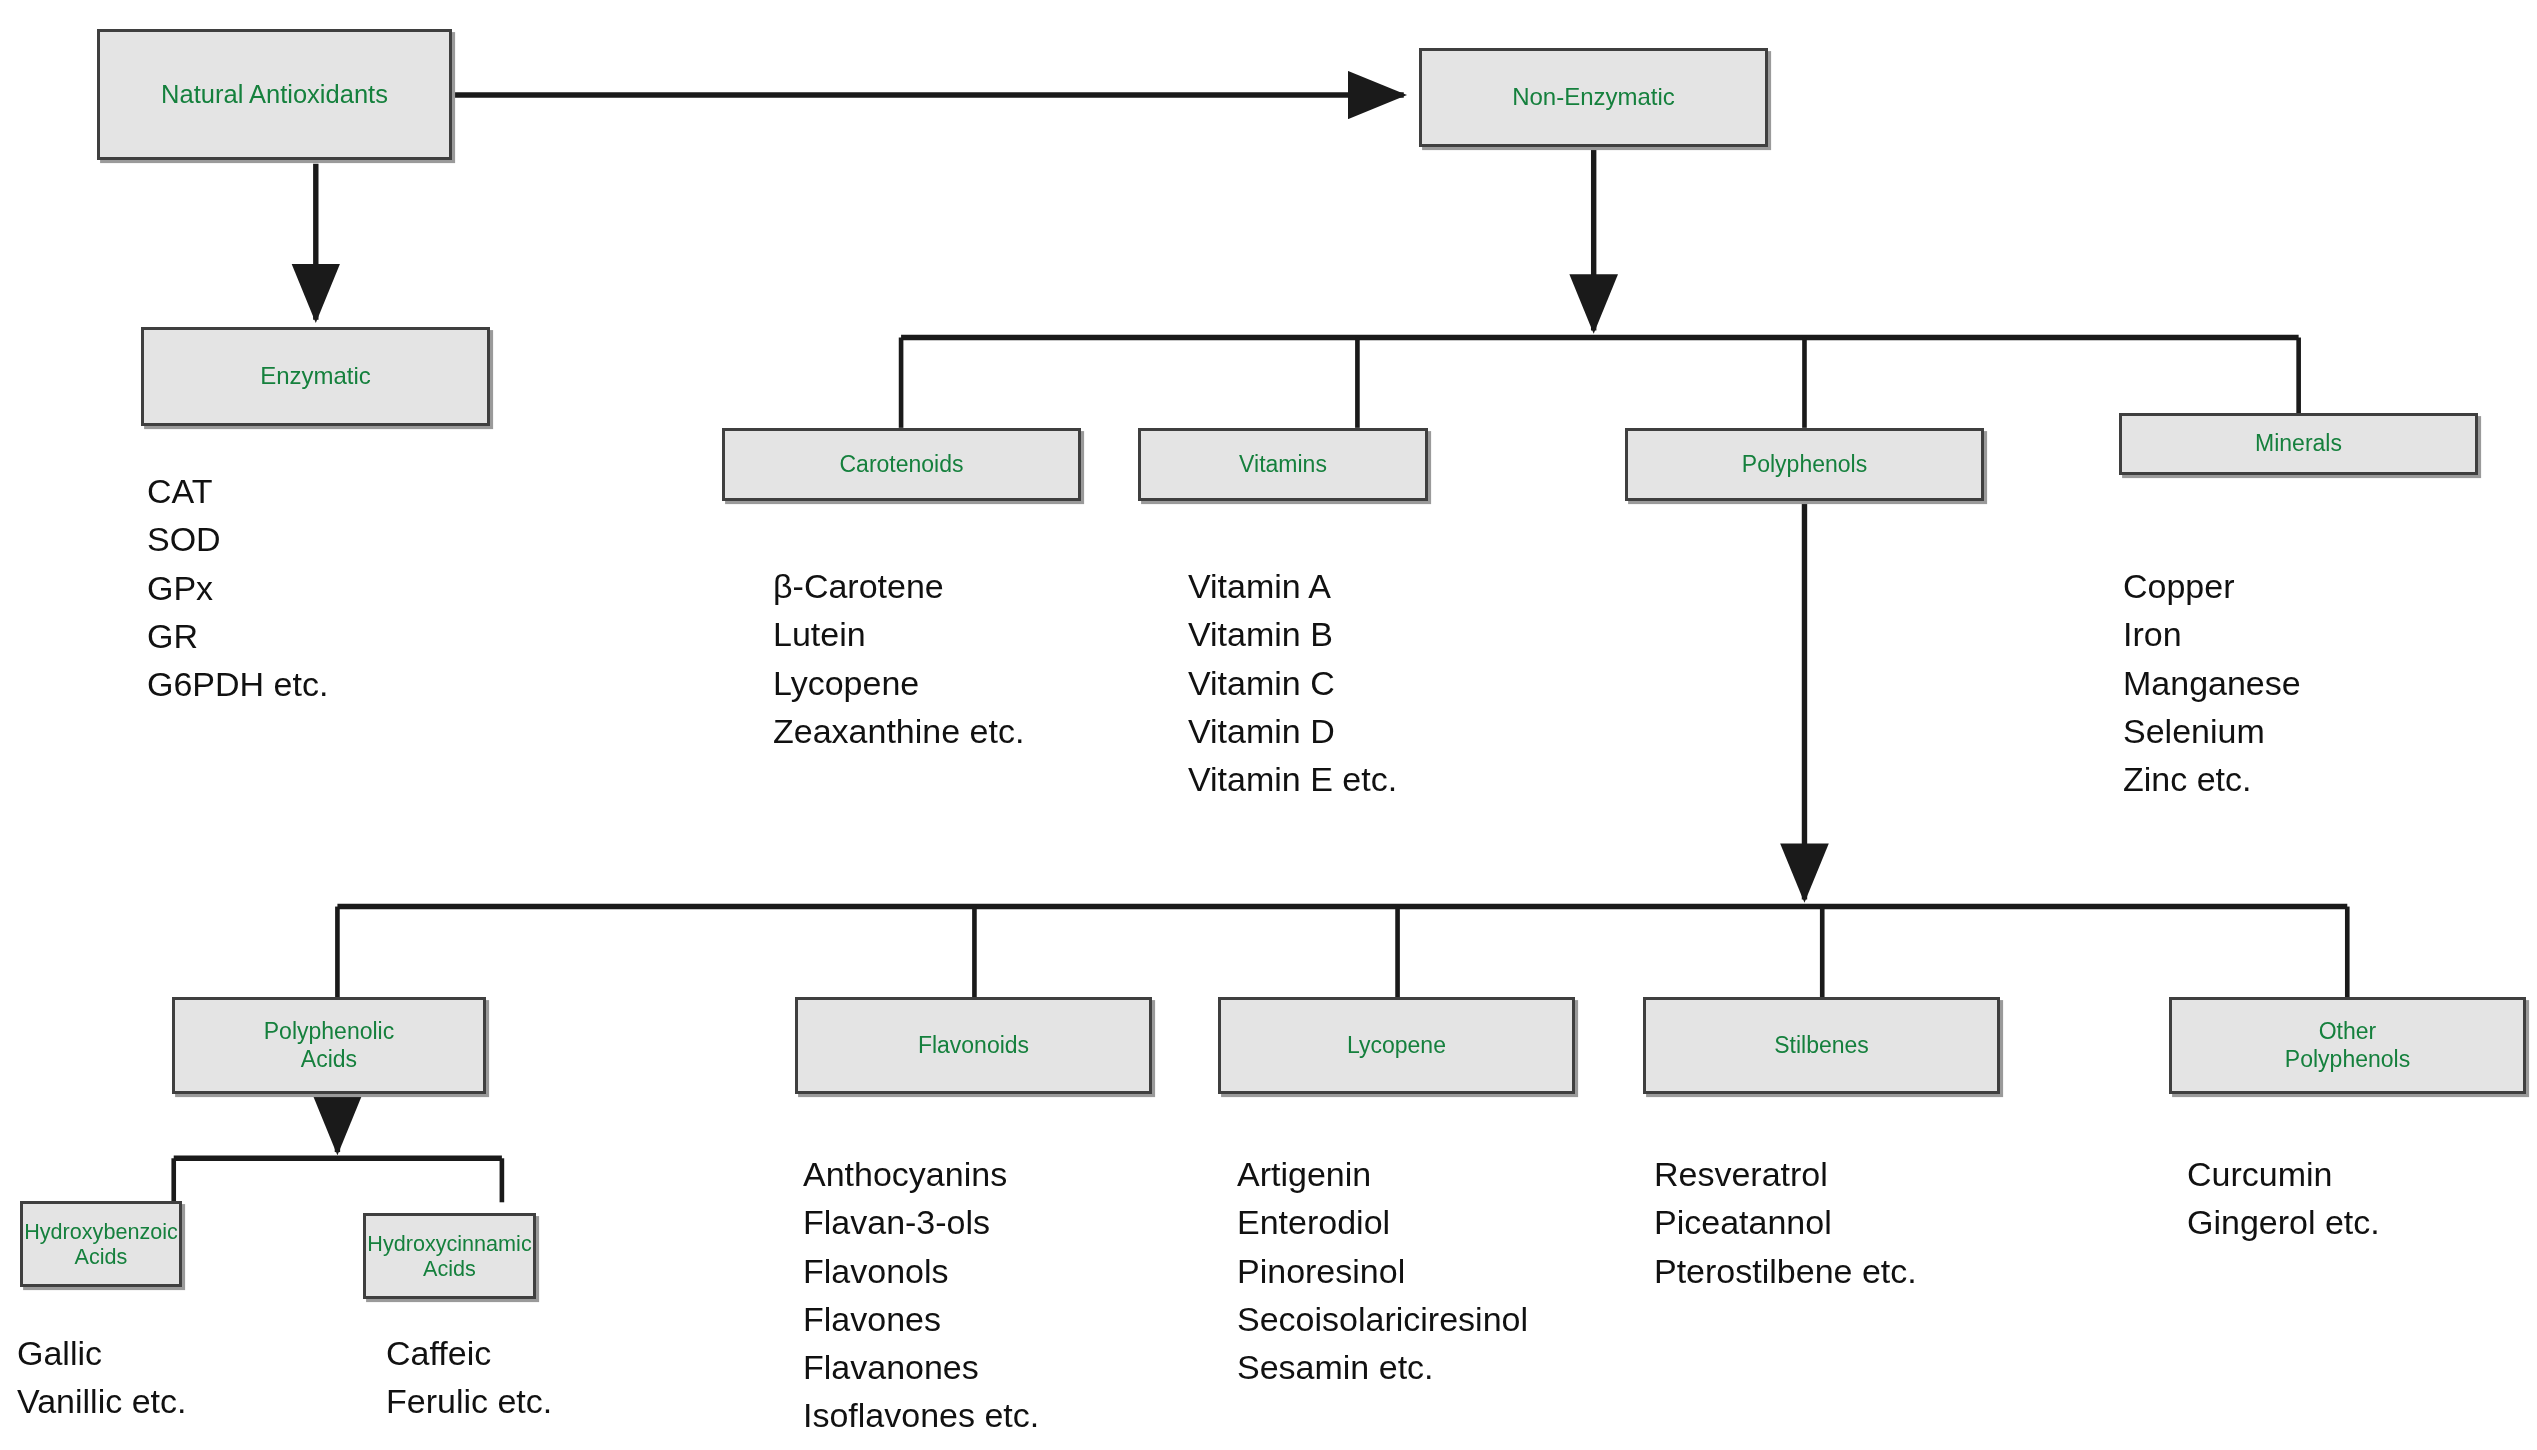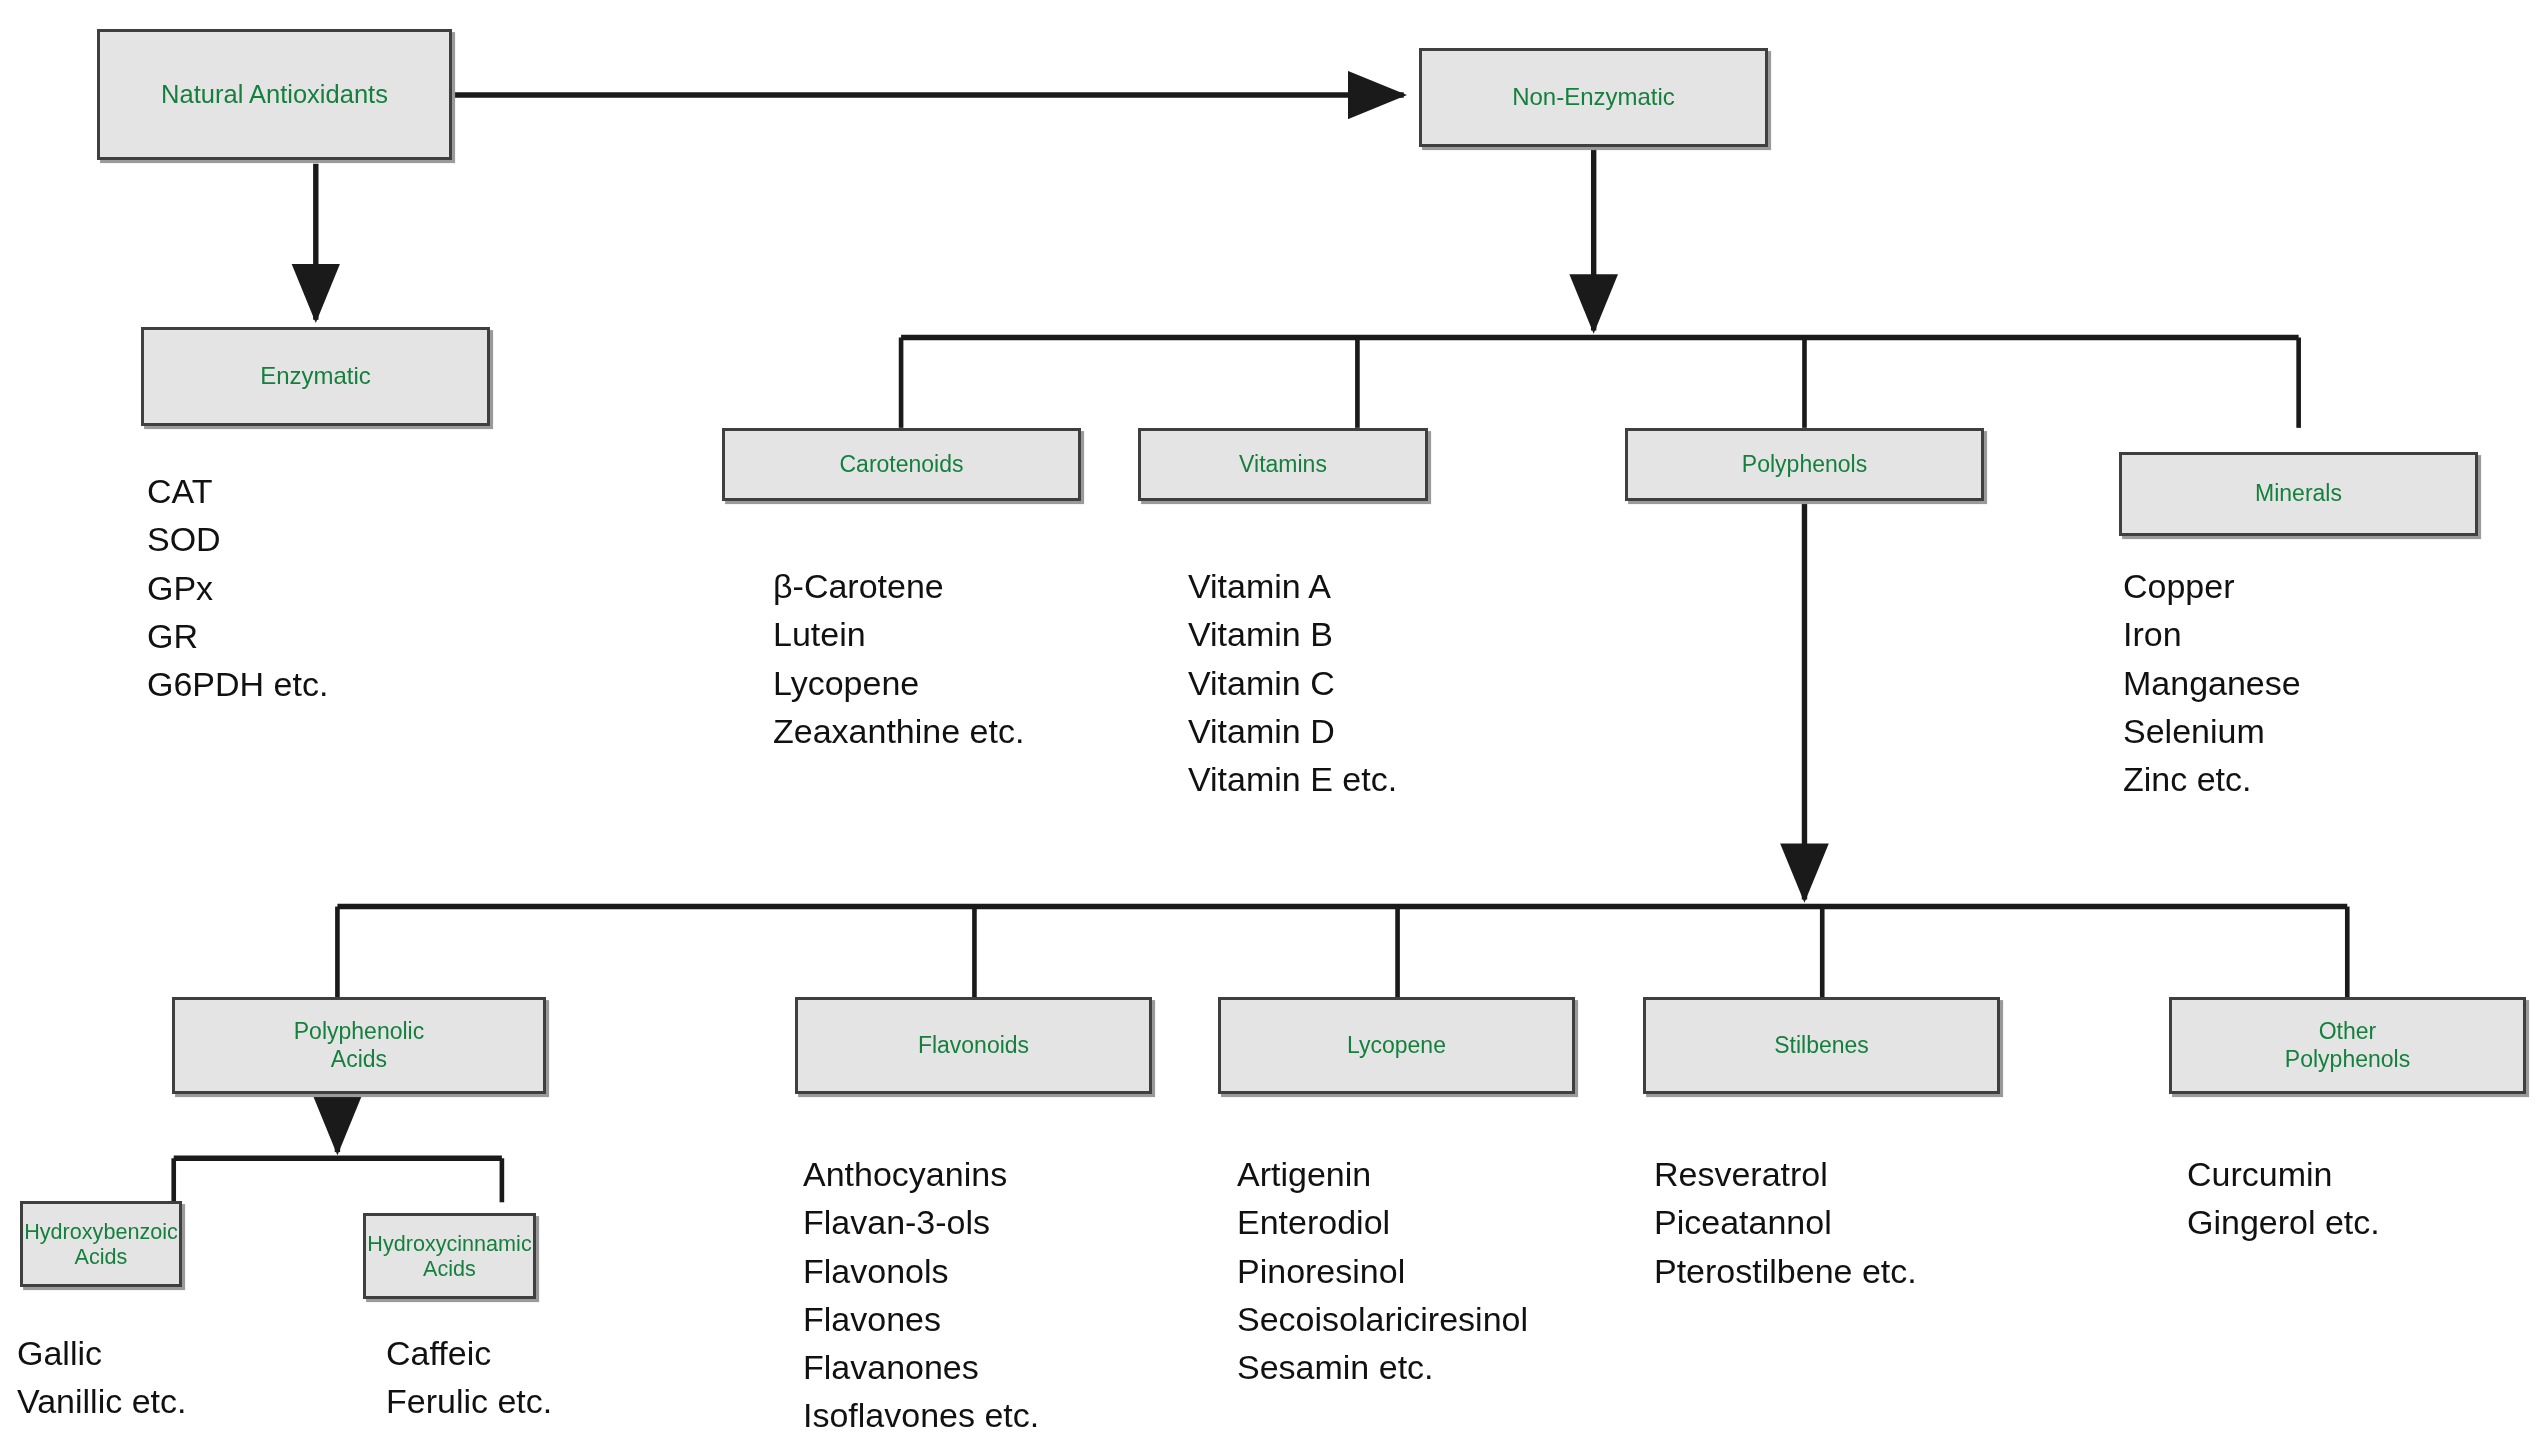--- a/index.html
+++ b/index.html
@@ -148,30 +148,30 @@
   <div class="itemlist" style="left:1188px; top:562px;">Vitamin A
 Vitamin B
 Vitamin C
 Vitamin D
 Vitamin E etc.</div>
 
   <div class="node small" style="left:1625px; top:428px; width:359px; height:73px;">
     <span class="node-label">Polyphenols</span>
   </div>
 
-  <div class="node small" style="left:2119px; top:452px; width:359px; height:84px;align-items:center;">
+  <div class="node small" style="left:2119px; top:413px; width:359px; height:62px;align-items:center;">
     <span class="node-label">Minerals</span>
   </div>
   <div class="itemlist" style="left:2123px; top:562px;">Copper
 Iron
 Manganese
 Selenium
 Zinc etc.</div>
 
-  <div class="node small" style="left:172px; top:997px; width:374px; height:97px;">
+  <div class="node small" style="left:172px; top:997px; width:314px; height:97px;">
     <span class="node-label">Polyphenolic
 Acids</span>
   </div>
 
   <div class="node small" style="left:795px; top:997px; width:357px; height:97px;">
     <span class="node-label">Flavonoids</span>
   </div>
   <div class="itemlist" style="left:803px; top:1150px;">Anthocyanins
 Flavan-3-ols
 Flavonols

